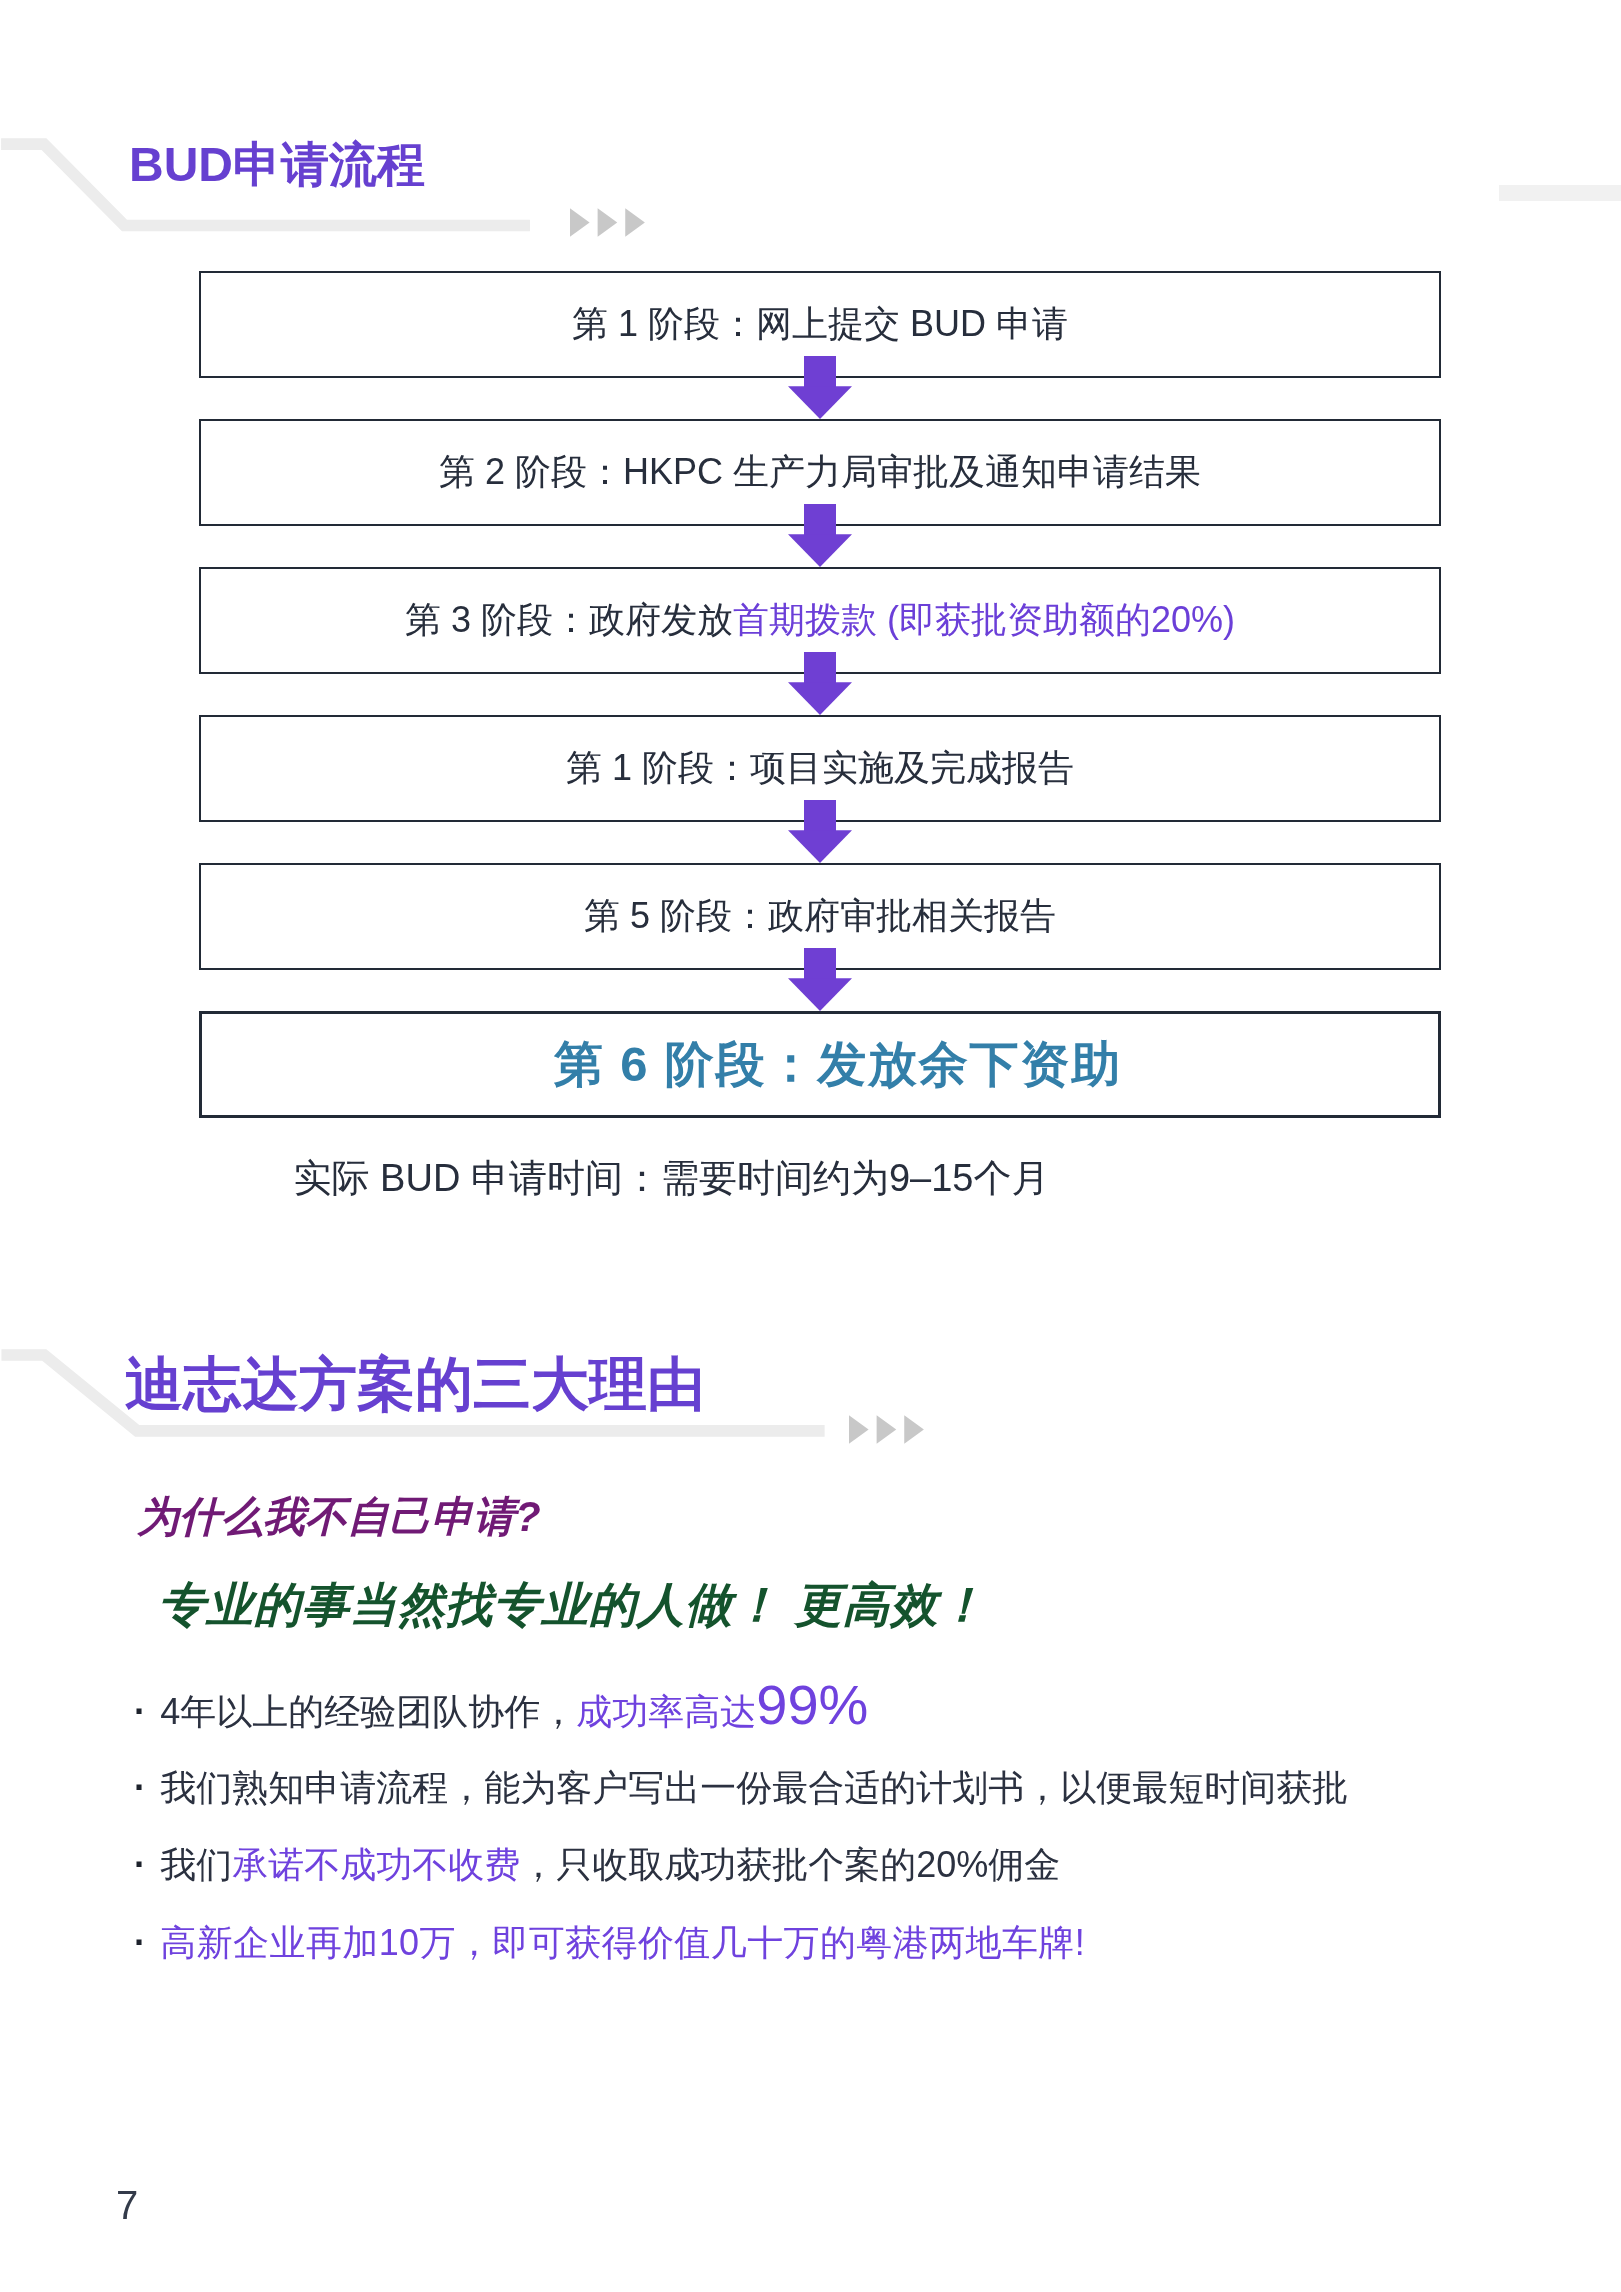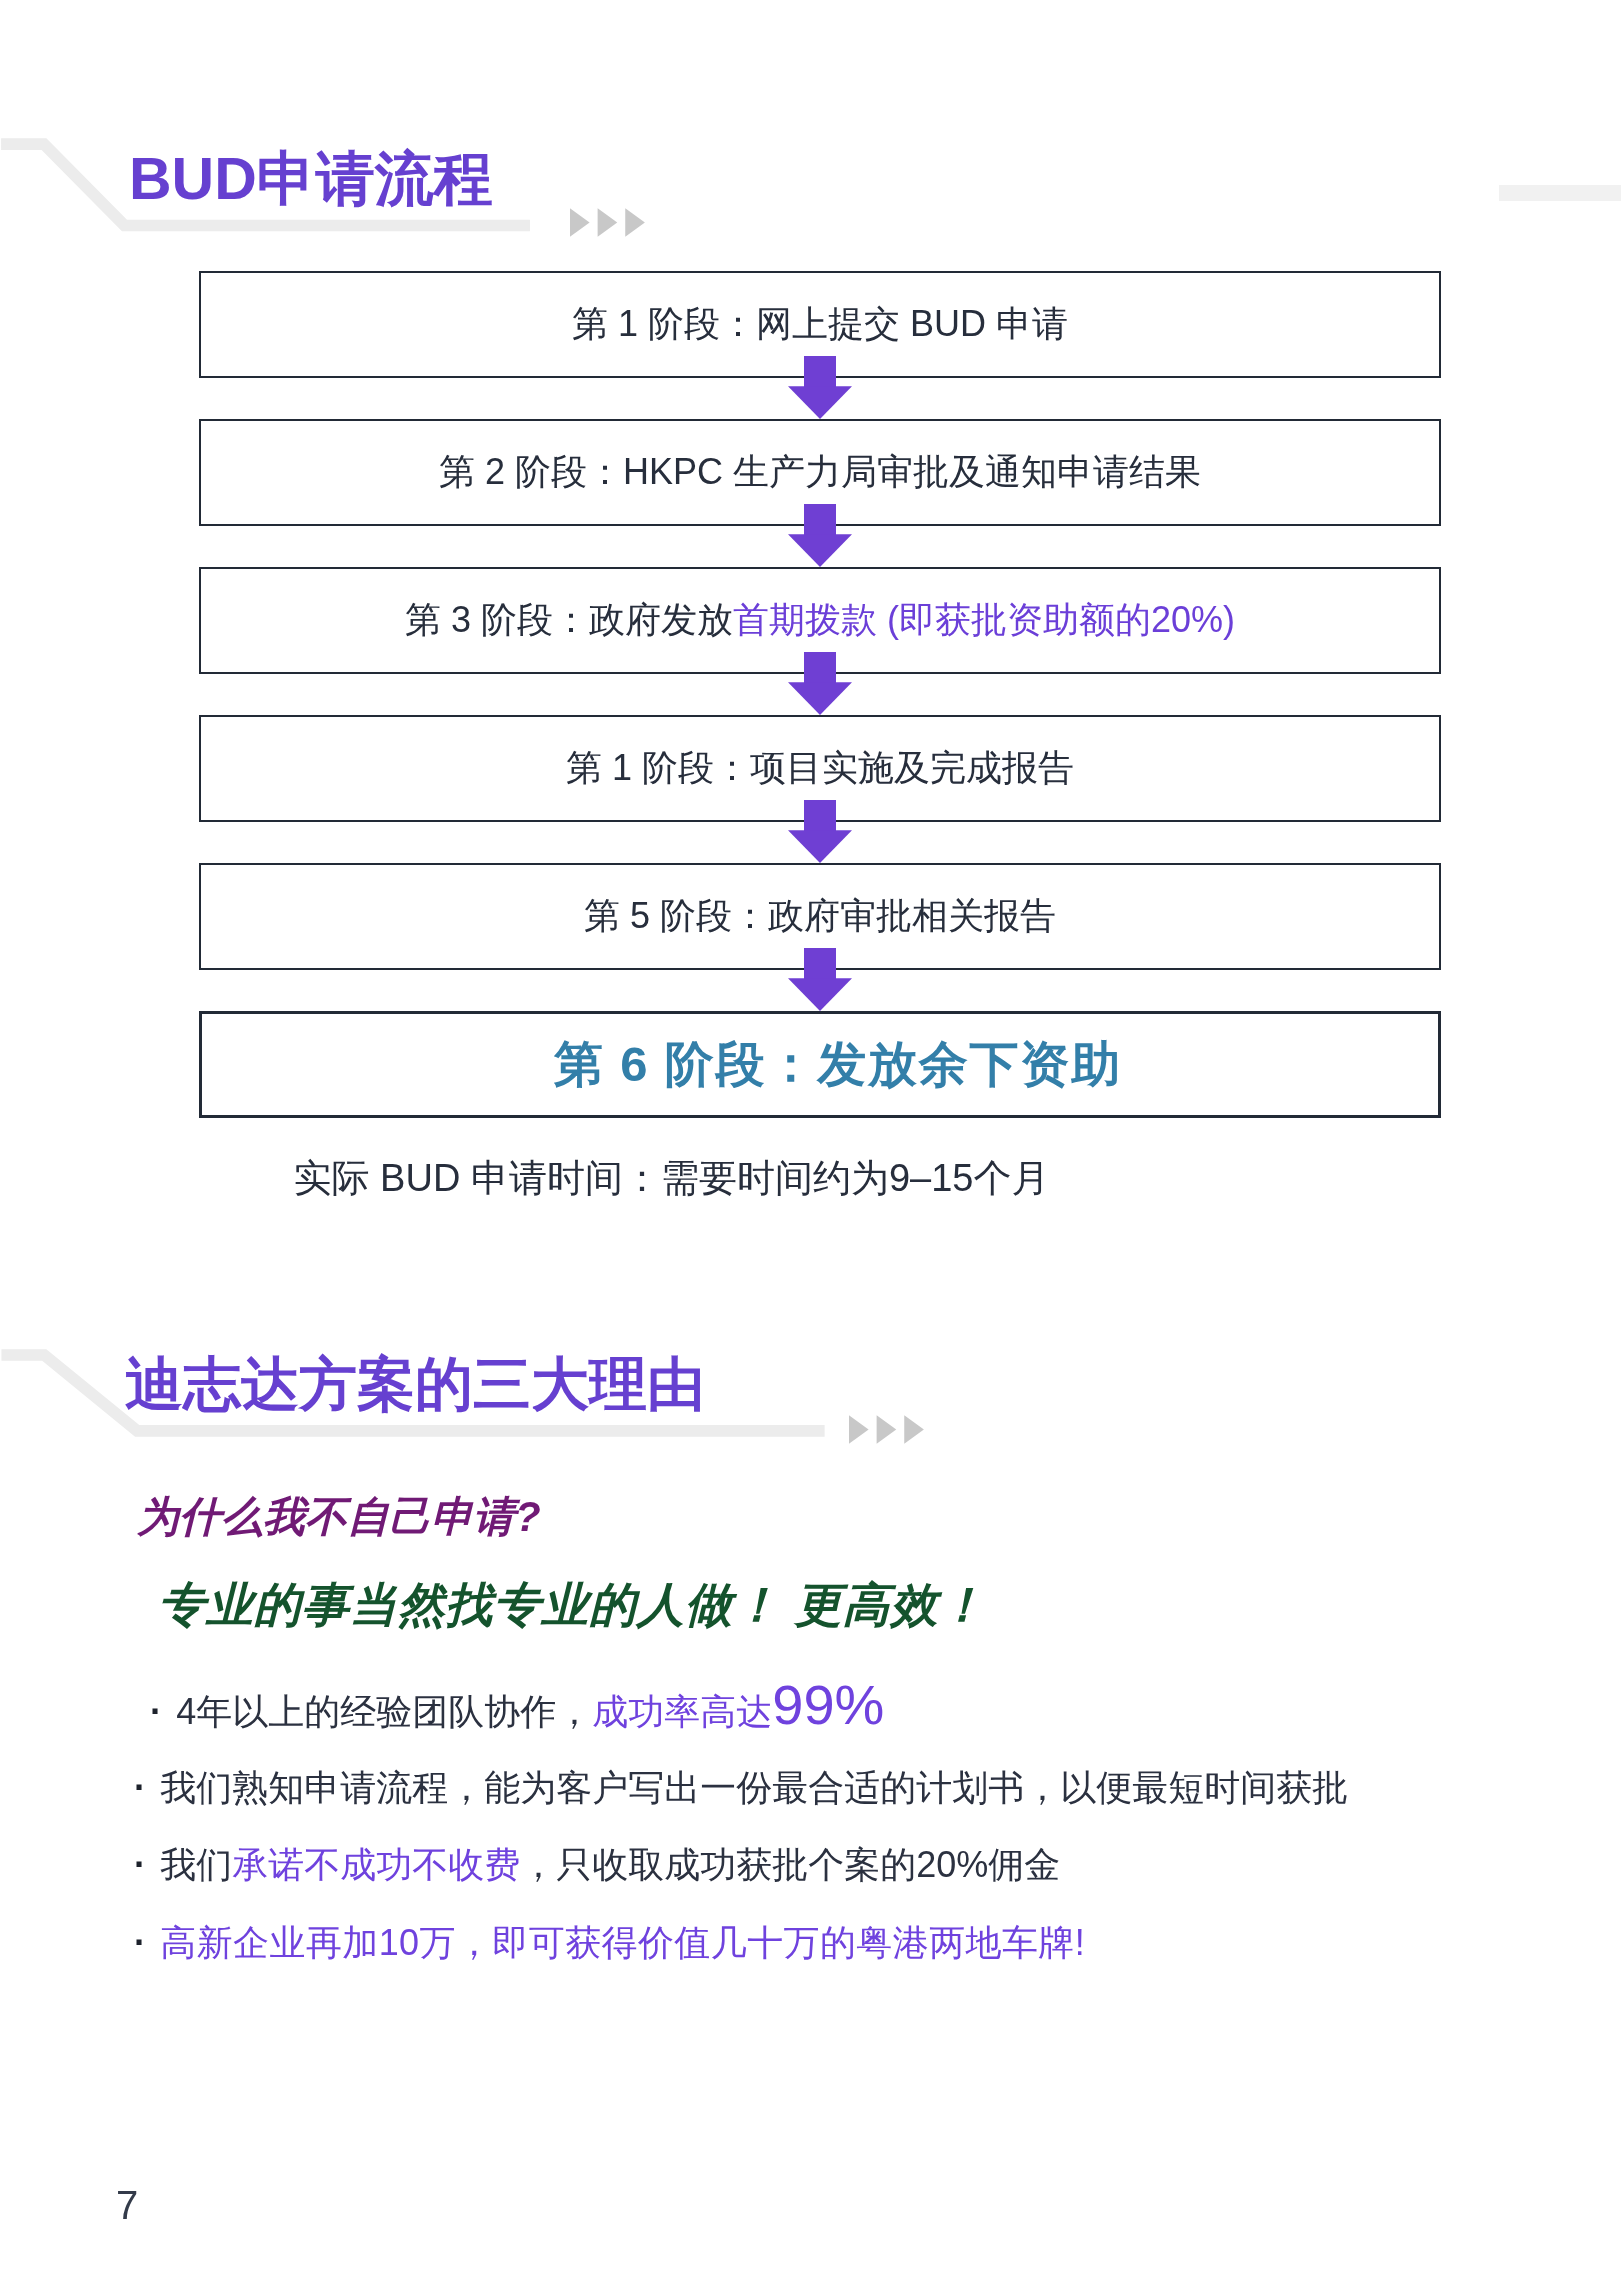--- a/index.html
+++ b/index.html
@@ -7,21 +7,21 @@
     width:1621px;height:2293px;position:relative;background:#ffffff;
     font-family:"Liberation Sans","DejaVu Sans",sans-serif;
     -webkit-font-smoothing:antialiased;overflow:hidden;
   }
   .abs{position:absolute;}
 
   
   .section-title{
     position:absolute;font-weight:700;color:#6640d0;line-height:1.1;white-space:nowrap;
   }
-  .title-1{left:129px;top:107px;font-size:59px;}
+  .title-1{left:129px;top:107px;font-size:48px;}
   .title-2{left:125px;top:1313px;font-size:58px;}
   .accent-bar{position:absolute;left:1499px;top:185px;width:122px;height:16px;background:#f1f1f1;}
 
   
   .flowchart{position:absolute;left:199px;top:271px;width:1242px;text-align:right;}
   .stage-box{
     position:relative;box-sizing:border-box;height:107px;margin-bottom:41px;
     border:2.7px solid #222a36;background:#ffffff;
     display:flex;align-items:center;justify-content:center;
     font-size:36px;color:#272e3c;white-space:nowrap;
@@ -46,21 +46,21 @@
   .pro-statement{
     position:absolute;left:158px;top:1574px;font-size:47px;font-weight:700;font-style:italic;
     color:#14532d;white-space:nowrap;letter-spacing:0.9px;
   }
   .bullet{
     position:absolute;left:134px;font-size:36px;color:#2b3140;white-space:nowrap;line-height:1.15;
   }
   .bullet .dot{color:#1d222c;margin-right:14.3px;font-weight:700;}
   .bullet .hl{color:#6f42de;}
   .bullet .big{font-size:56px;line-height:1;}
-  .bullet-1{top:1677px;margin-left:16px;}
+  .bullet-1{top:1677px;}
   .bullet-2{top:1767px;}
   .bullet-3{top:1844px;}
   .bullet-4{top:1922px;}
   .bullet-4 .hl{letter-spacing:0.4px;}
 
   .page-number{
     position:absolute;left:116px;top:2183px;font-size:40px;color:#333b4a;
   }
 </style>
 </head>

